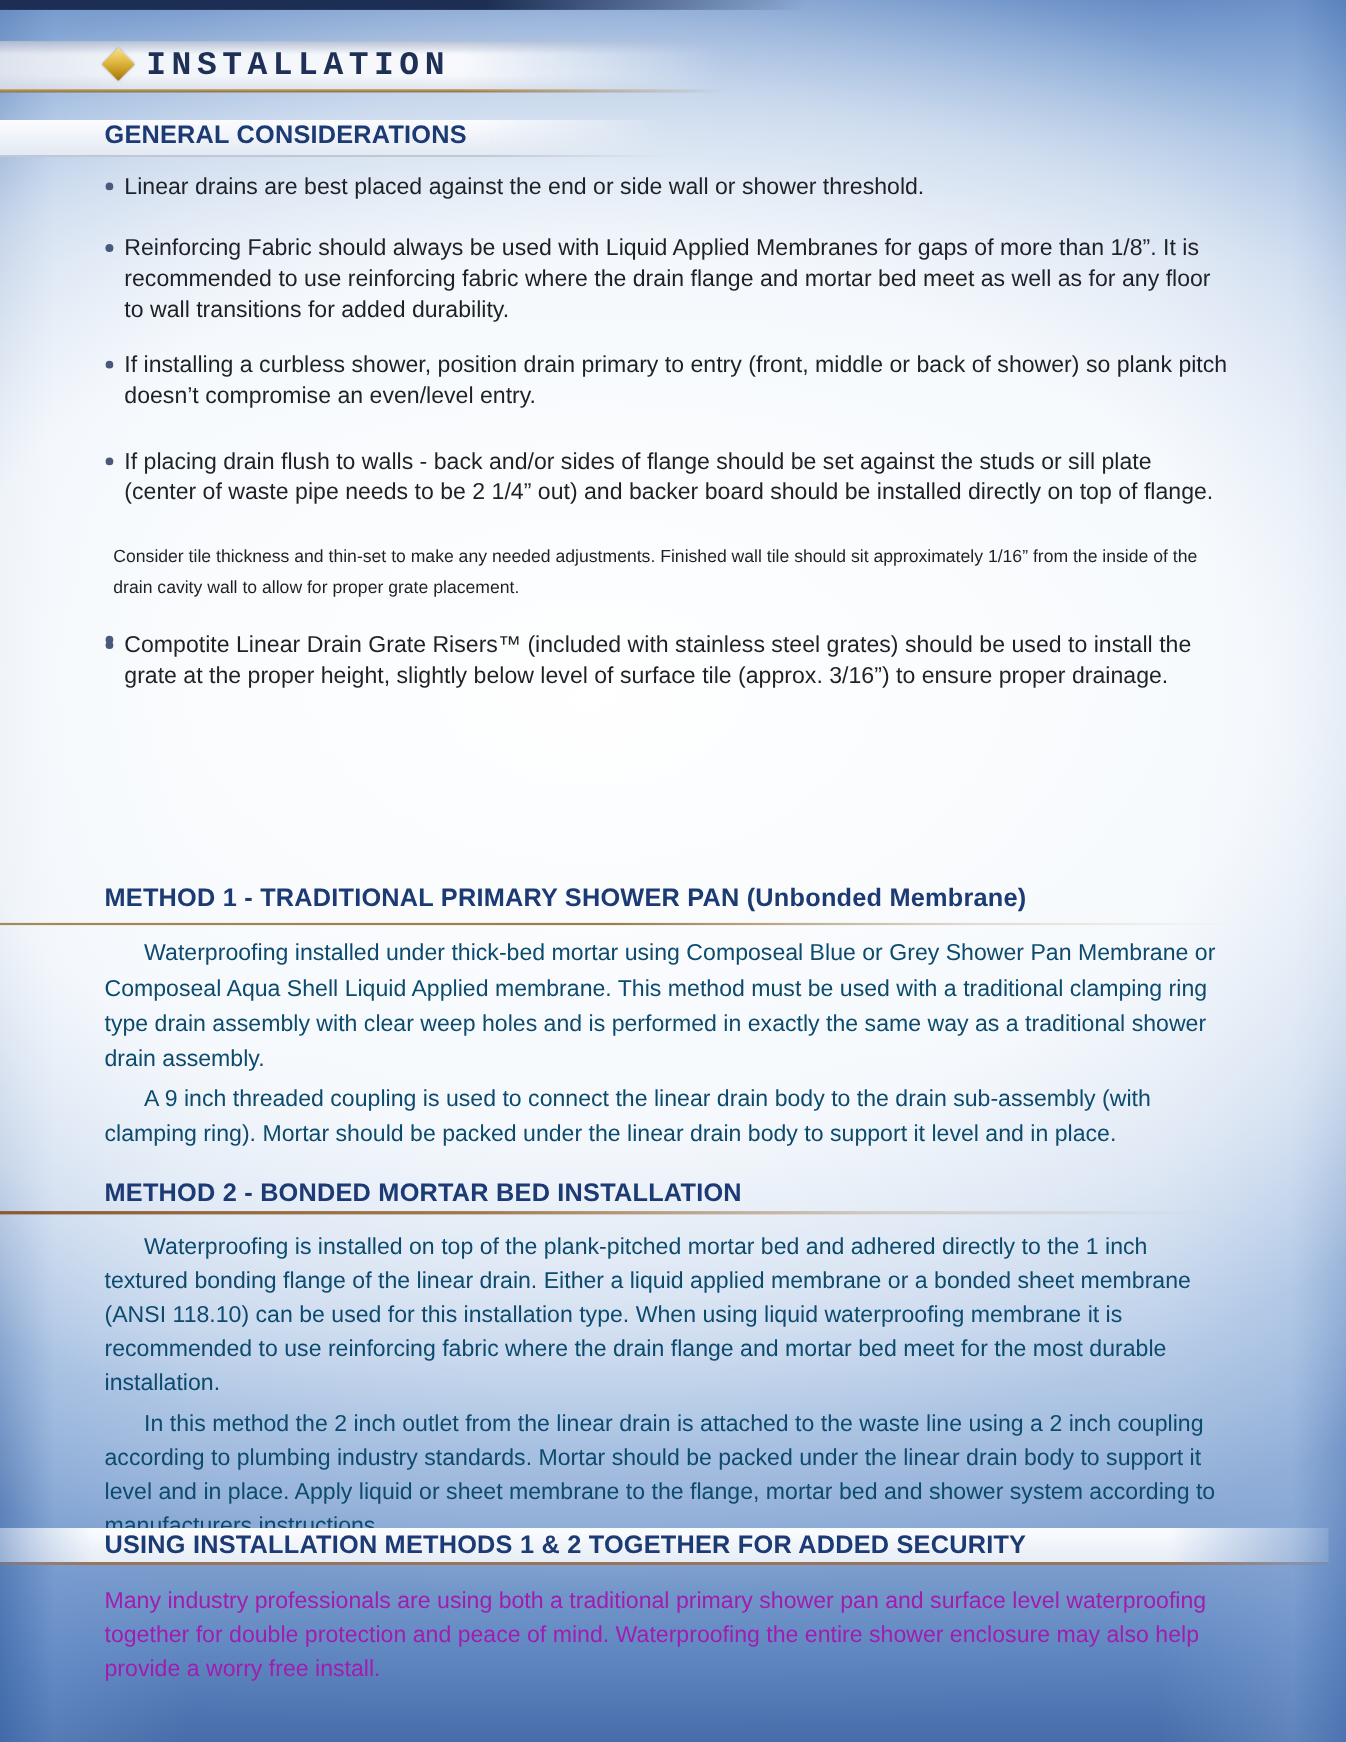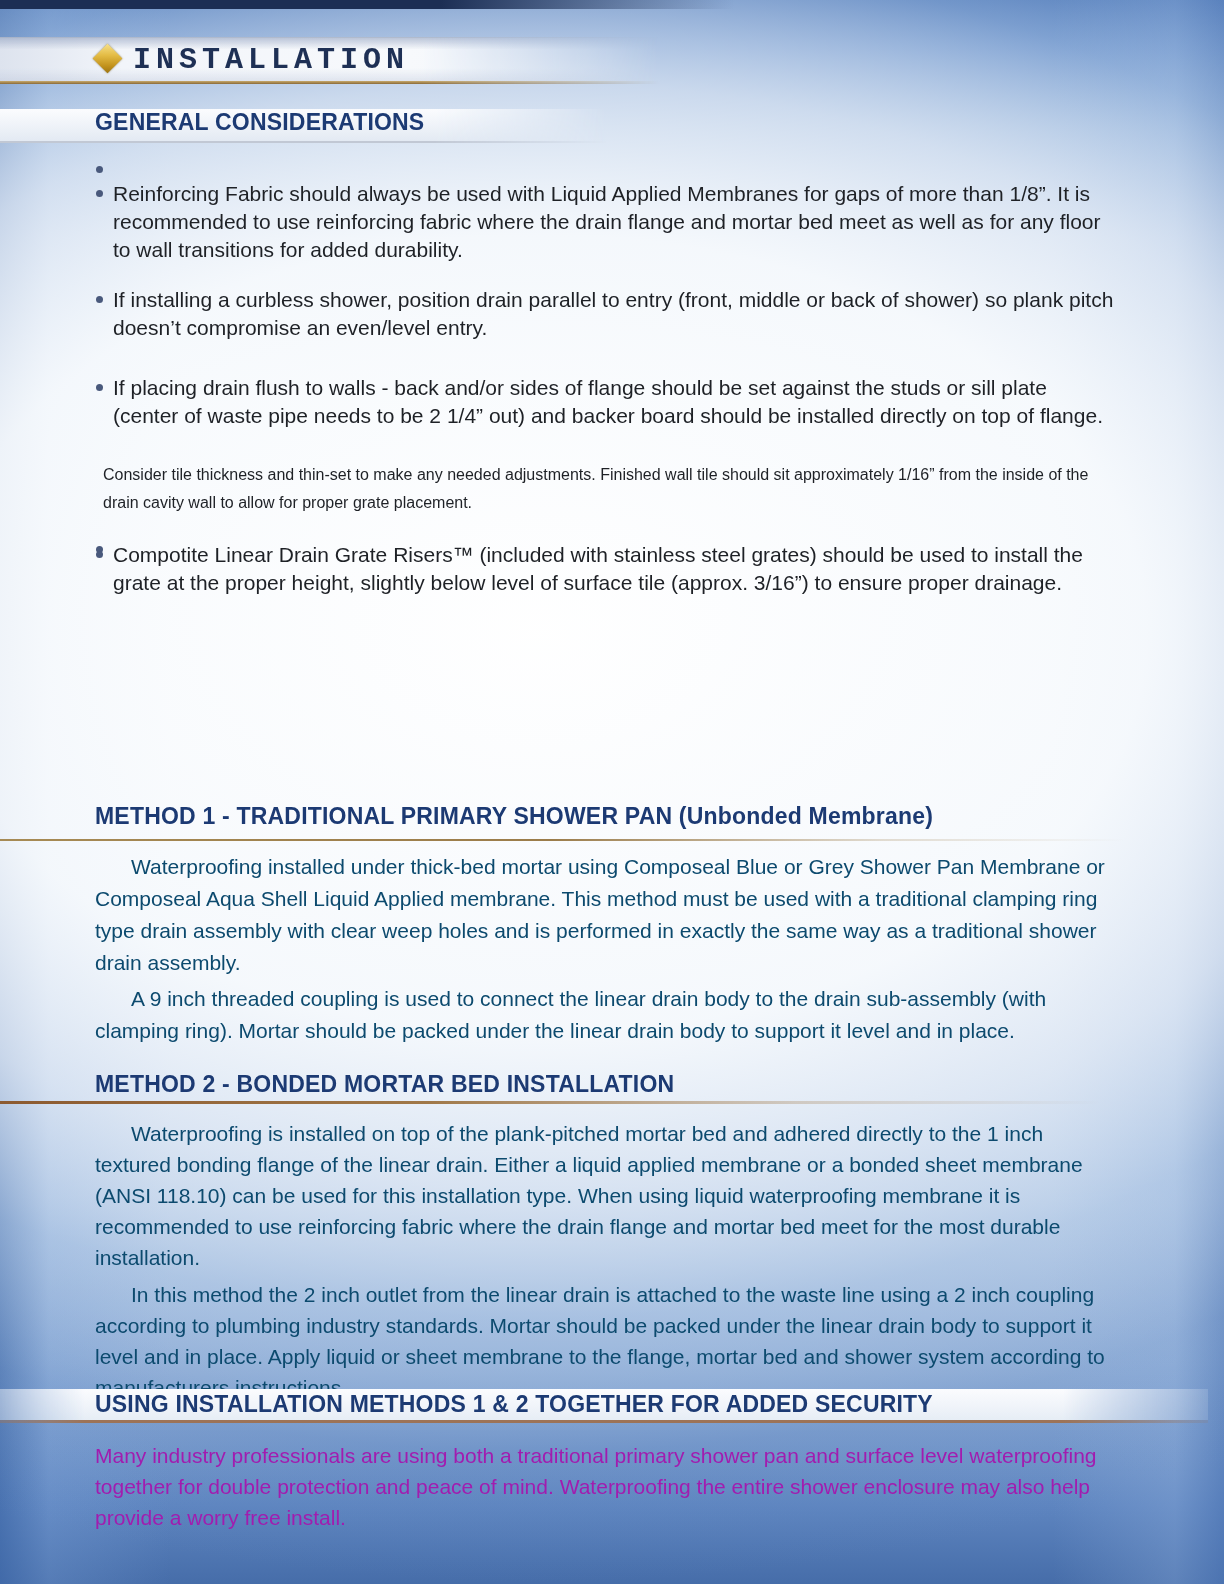--- a/index.html
+++ b/index.html
@@ -155,30 +155,34 @@
   <div class="abs banner-rule"></div>
   <span class="abs diamond"></span>
   <span class="abs banner-title">INSTALLATION</span>
 </div>
 
 <div class="abs heading-bar bar-general">
   <span class="section-heading">GENERAL CONSIDERATIONS</span>
 </div>
 
 <div class="abs bullets">
+  <div class="bullet-item mb28">
+    <span class="bullet-dot"></span>
+    <span>Linear drains are best placed against the end or side wall or shower threshold.</span>
+  </div>
   <div class="bullet-item mb24">
     <span class="bullet-dot"></span>
   </div>
   <div class="bullet-item mb22">
     <span class="bullet-dot"></span>
     <span>Reinforcing Fabric should always be used with Liquid Applied Membranes for gaps of more than 1/8”. It is recommended to use reinforcing fabric where the drain flange and mortar bed meet as well as for any floor to wall transitions for added durability.</span>
   </div>
   <div class="bullet-item mb32">
     <span class="bullet-dot"></span>
-    <span>If installing a curbless shower, position drain parallel to entry (front, middle or back of shower) so plank pitch doesn’t compromise an even/level entry.</span>
+    <span>If installing a curbless shower, position drain primary to entry (front, middle or back of shower) so plank pitch doesn’t compromise an even/level entry.</span>
   </div>
   <div class="bullet-item mb31">
     <span class="bullet-dot"></span>
     <span>If placing drain flush to walls - back and/or sides of flange should be set against the studs or sill plate (center of waste pipe needs to be 2 1/4” out) and backer board should be installed directly on top of flange.</span>
   </div>
   <div class="note-para mb19">Consider tile thickness and thin-set to make any needed adjustments.  Finished wall tile should sit approximately 1/16” from the inside of the drain cavity wall to allow for proper grate placement.</div>
   <div class="bullet-item mb24">
     <span class="bullet-dot"></span>
   </div>
   <div class="bullet-item">

